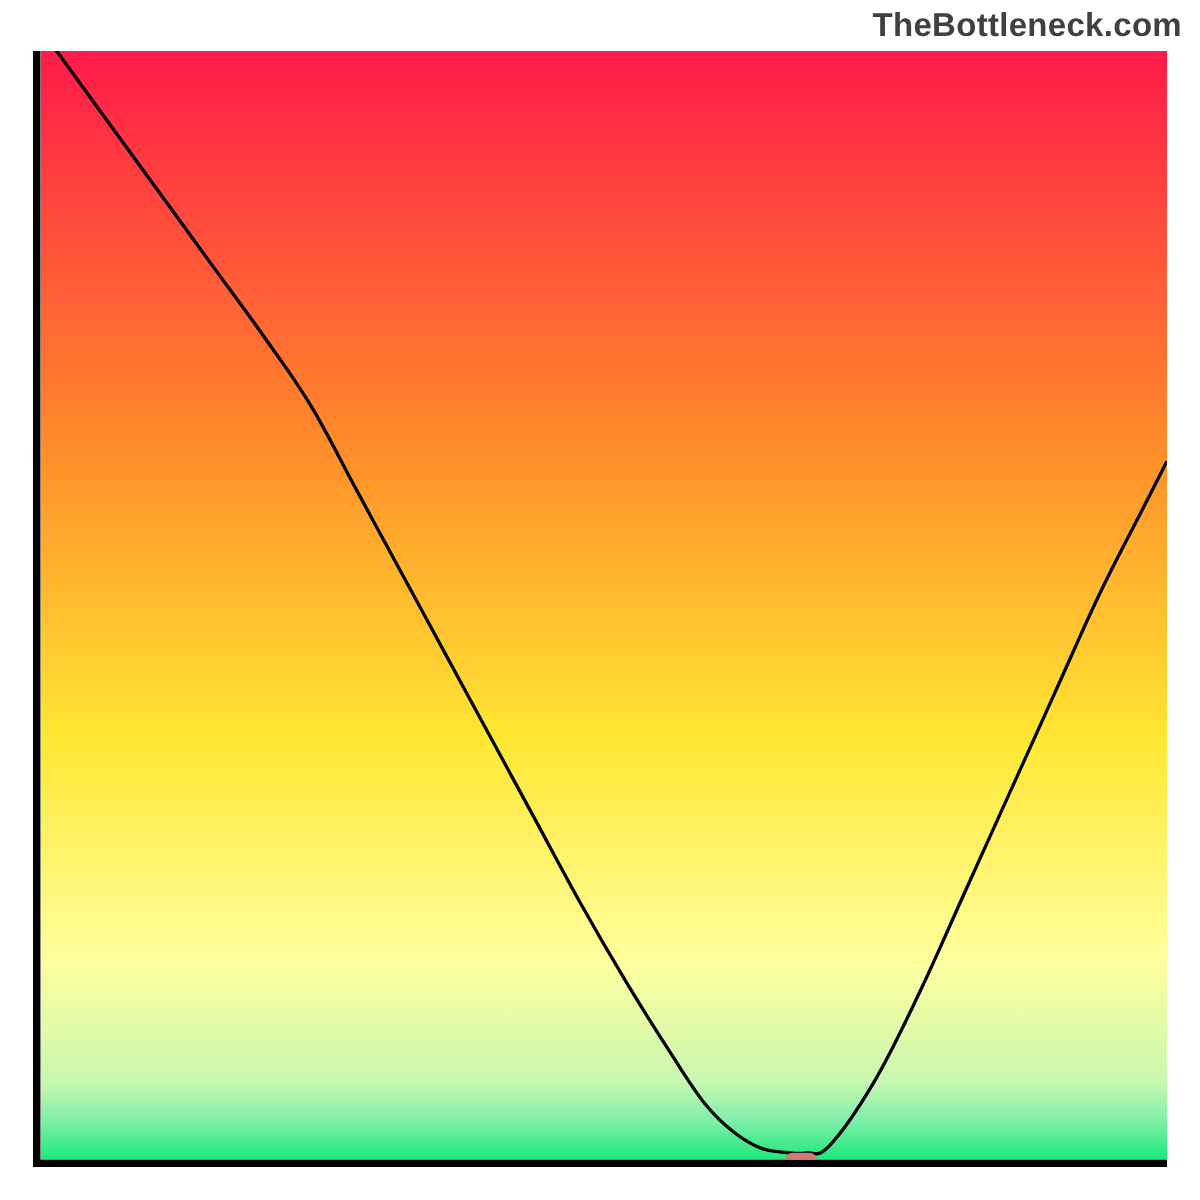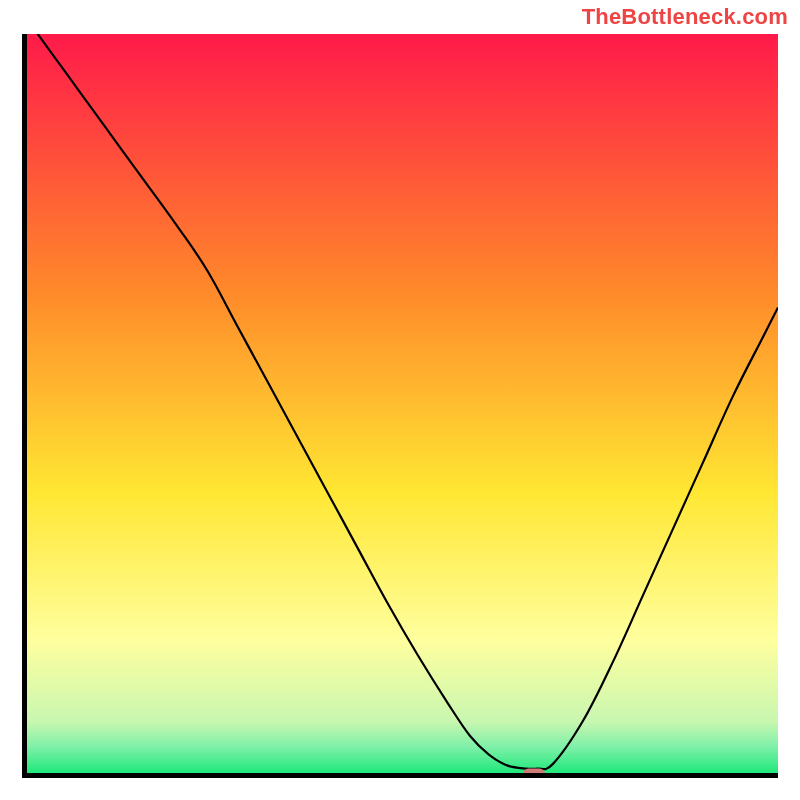--- a/index.html
+++ b/index.html
@@ -10,21 +10,21 @@
     background: #ffffff;
     font-family: Arial, Helvetica, sans-serif;
     overflow: hidden;
   }
   .watermark {
     position: absolute;
     top: 4px;
     right: 12px;
     font-size: 22px;
     font-weight: 600;
-    color: #ef4444;
+    color: #404040;
     letter-spacing: 0.2px;
     user-select: none;
   }
   .plot-box {
     position: absolute;
     left: 22px;
     top: 34px;
     width: 756px;
     height: 744px;
     box-sizing: border-box;

